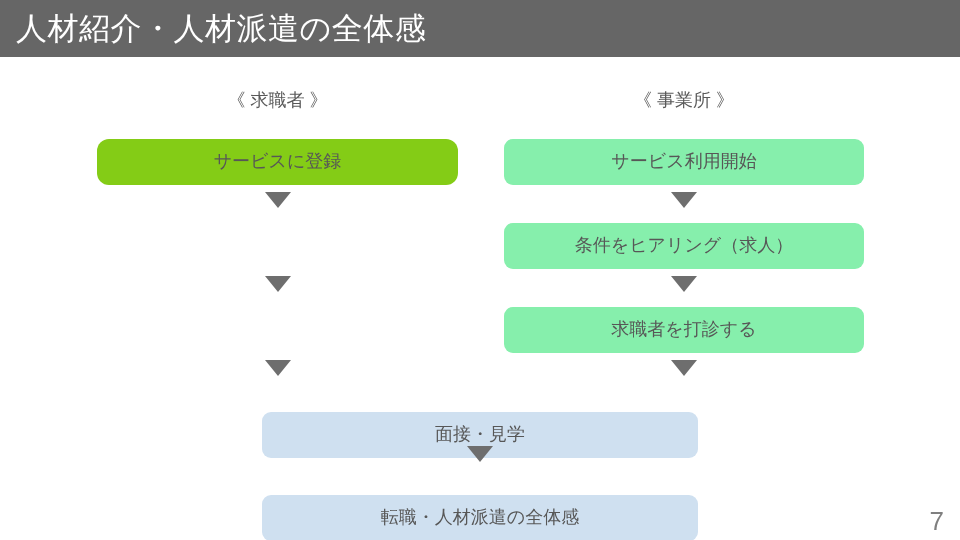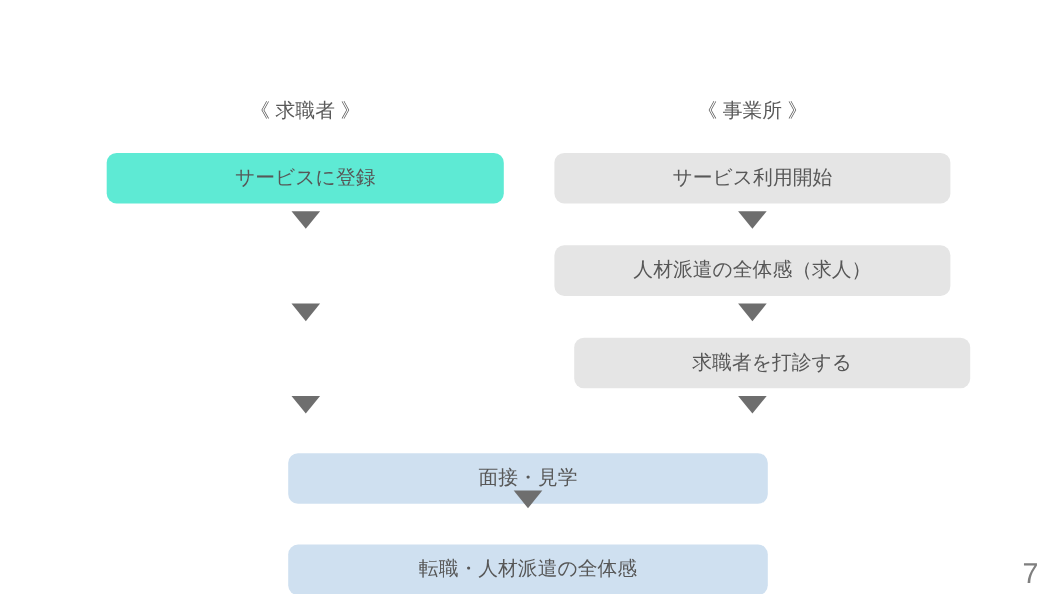--- a/index.html
+++ b/index.html
@@ -61,33 +61,33 @@
     border-radius: 9px;
     display: flex;
     align-items: center;
     justify-content: center;
     color: #575757;
     font-size: 18px;
     line-height: 1.1;
     white-space: nowrap;
     box-sizing: border-box;
   }
-  .box.yellow { background: #5eead4; }
-  .box.pink   { background: #e5e5e5; }
+  .box.yellow { background: #84cc16; border-radius: 12px; }
+  .box.pink   { background: #86efac; }
   .box.blue   { background: #cfe0f0; margin-top: 20px; }
 
   
   #box-l1 { left: 97px; top: 139px; width: 361px; height: 46px; }
   #box-l2 { left: 97px; top: 223px; width: 361px; height: 46px; }
   #box-l3 { left: 97px; top: 307px; width: 361px; height: 46px; }
 
   
   #box-r1 { left: 504px; top: 139px; width: 360px; height: 46px; }
   #box-r2 { left: 504px; top: 223px; width: 360px; height: 46px; }
-  #box-r3 { left: 504px; top: 307px; width: 360px; height: 46px; margin-left: 18px; }
+  #box-r3 { left: 504px; top: 307px; width: 360px; height: 46px; }
 
   
   #box-b1 { left: 262px; top: 392px; width: 436px; height: 46px; }
   #box-b2 { left: 262px; top: 475px; width: 436px; height: 46px; }
 
   
   .arrow {
     position: absolute;
     width: 0;
     height: 0;
@@ -114,32 +114,35 @@
     color: #7f7f7f;
     font-size: 26px;
     line-height: 1;
   }
 </style>
 </head>
 <body>
 
 <div id="slide">
 
+  <div id="title-bar">
+    <div id="title-text">人材紹介・人材派遣の全体感</div>
+  </div>
 
   <div id="col-header-right" class="col-header">《 事業所 》</div>
   <div id="col-header-left" class="col-header">《 求職者 》</div>
 
   <div id="box-l1" class="box yellow">サービスに登録</div>
   <div id="arrow-l1" class="arrow"></div>
   <div id="arrow-l2" class="arrow"></div>
   <div id="arrow-l3" class="arrow"></div>
 
   <div id="box-r1" class="box pink">サービス利用開始</div>
   <div id="arrow-r1" class="arrow"></div>
-  <div id="box-r2" class="box pink">人材派遣の全体感（求人）</div>
+  <div id="box-r2" class="box pink">条件をヒアリング（求人）</div>
   <div id="arrow-r2" class="arrow"></div>
   <div id="box-r3" class="box pink">求職者を打診する</div>
   <div id="arrow-r3" class="arrow"></div>
 
   <div id="box-b1" class="box blue">面接・見学</div>
   <div id="arrow-b1" class="arrow"></div>
   <div id="box-b2" class="box blue">転職・人材派遣の全体感</div>
 
   <div id="page-number">7</div>
 

